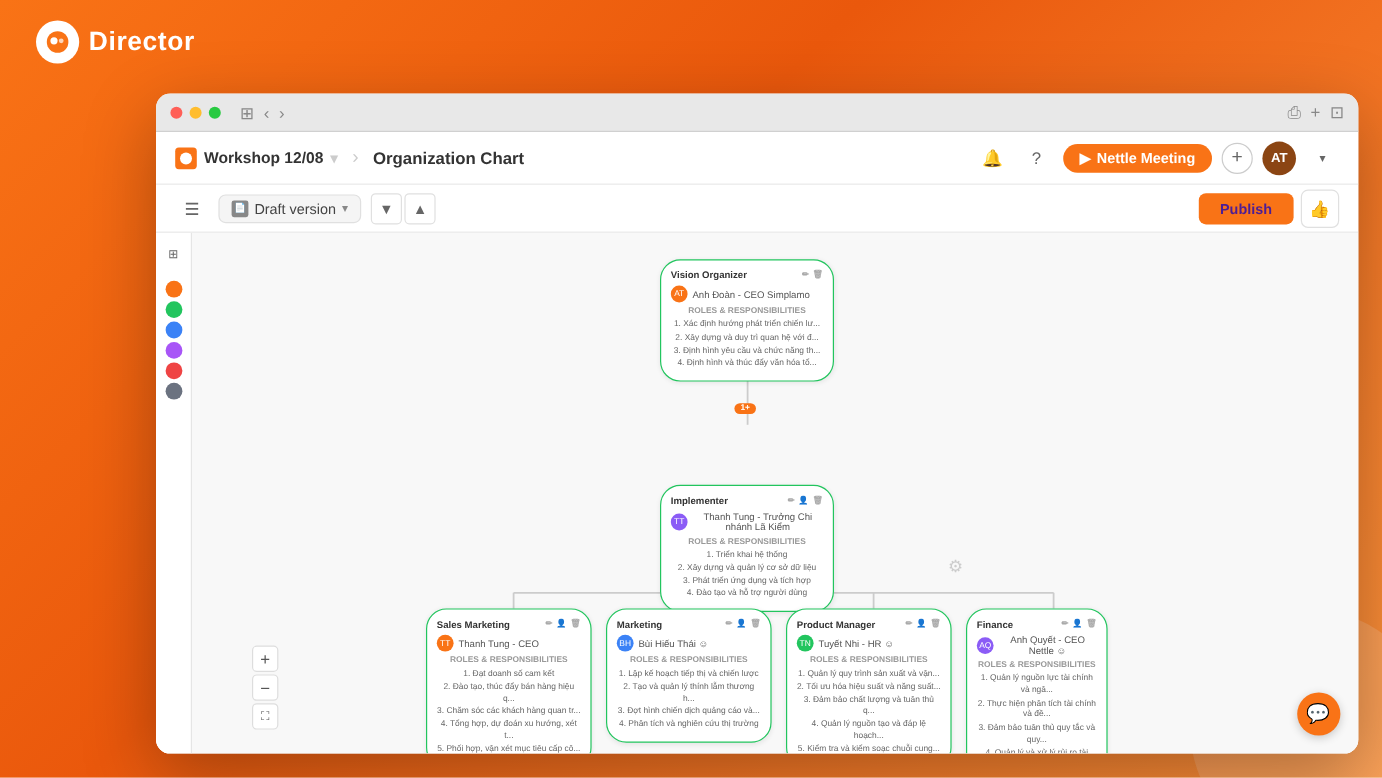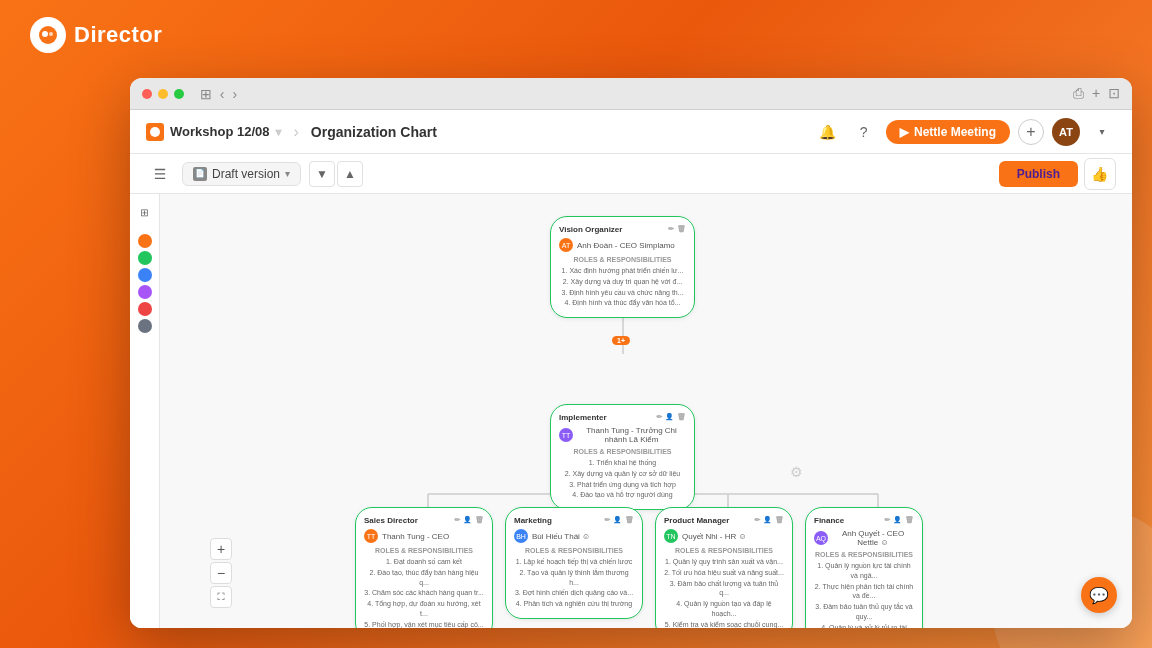--- a/index.html
+++ b/index.html
@@ -640,21 +640,21 @@
         <div class="role-item">1. Triển khai hệ thống</div>
         <div class="role-item">2. Xây dựng và quản lý cơ sở dữ liệu</div>
         <div class="role-item">3. Phát triển ứng dụng và tích hợp</div>
         <div class="role-item">4. Đào tạo và hỗ trợ người dùng</div>
       </div>
 
       <div style="position:absolute; left:630px; top:270px; color:#ccc; font-size:14px;">⚙</div>
 
       <div class="org-node" style="left:195px; top:313px; width:138px;">
         <div class="org-node-header">
-          <span>Sales Director</span>
+          <span>Sales Marketing</span>
           <div class="node-edit-icons">
             <span class="node-edit-icon">✏</span>
             <span class="node-edit-icon">👤</span>
             <span class="node-edit-icon">🗑</span>
           </div>
         </div>
         <div class="org-node-person">
           <div class="person-avatar" style="background:#f97316;">TT</div>
           <span class="person-name">Thanh Tung - CEO</span>
         </div>
@@ -690,21 +690,21 @@
         <div class="org-node-header">
           <span>Product Manager</span>
           <div class="node-edit-icons">
             <span class="node-edit-icon">✏</span>
             <span class="node-edit-icon">👤</span>
             <span class="node-edit-icon">🗑</span>
           </div>
         </div>
         <div class="org-node-person">
           <div class="person-avatar" style="background:#22c55e;">TN</div>
-          <span class="person-name">Quyết Nhi - HR ☺</span>
+          <span class="person-name">Tuyết Nhi - HR ☺</span>
         </div>
         <div class="roles-label">Roles &amp; Responsibilities</div>
         <div class="role-item">1. Quản lý quy trình sản xuất và vận...</div>
         <div class="role-item">2. Tối ưu hóa hiệu suất và năng suất...</div>
         <div class="role-item">3. Đảm bảo chất lượng và tuân thủ q...</div>
         <div class="role-item">4. Quản lý nguồn tạo và đáp lệ hoạch...</div>
         <div class="role-item">5. Kiểm tra và kiểm soạc chuỗi cung...</div>
       </div>
 
       <div class="org-node" style="left:645px; top:313px; width:118px;">

